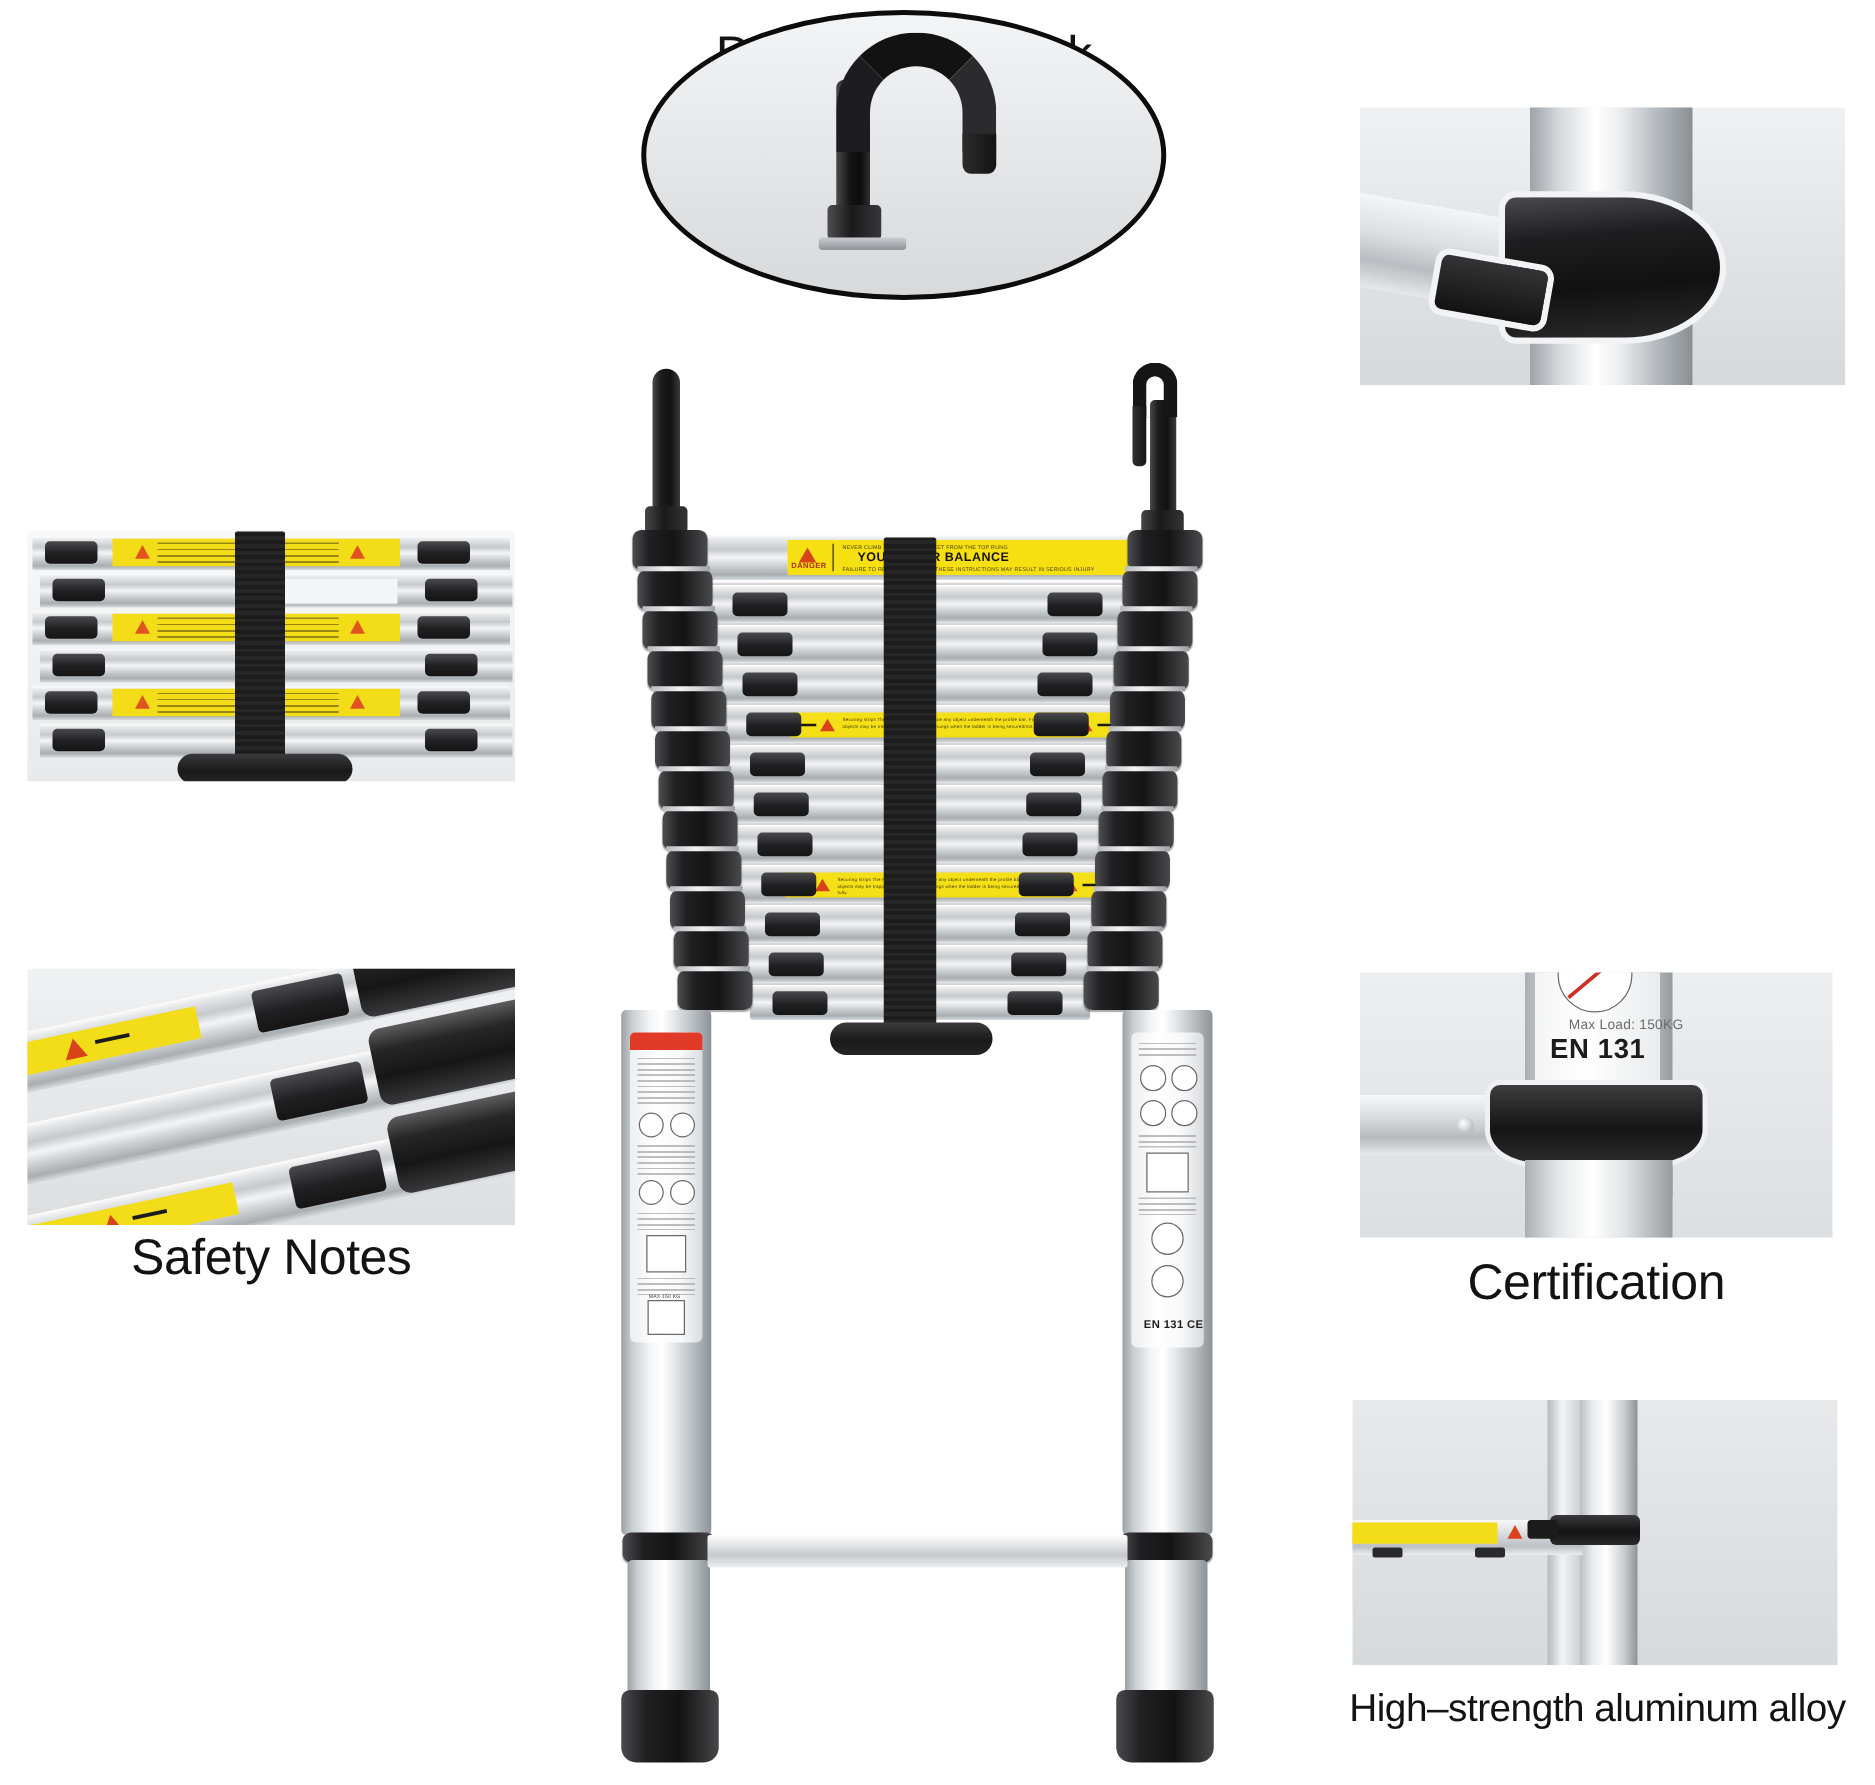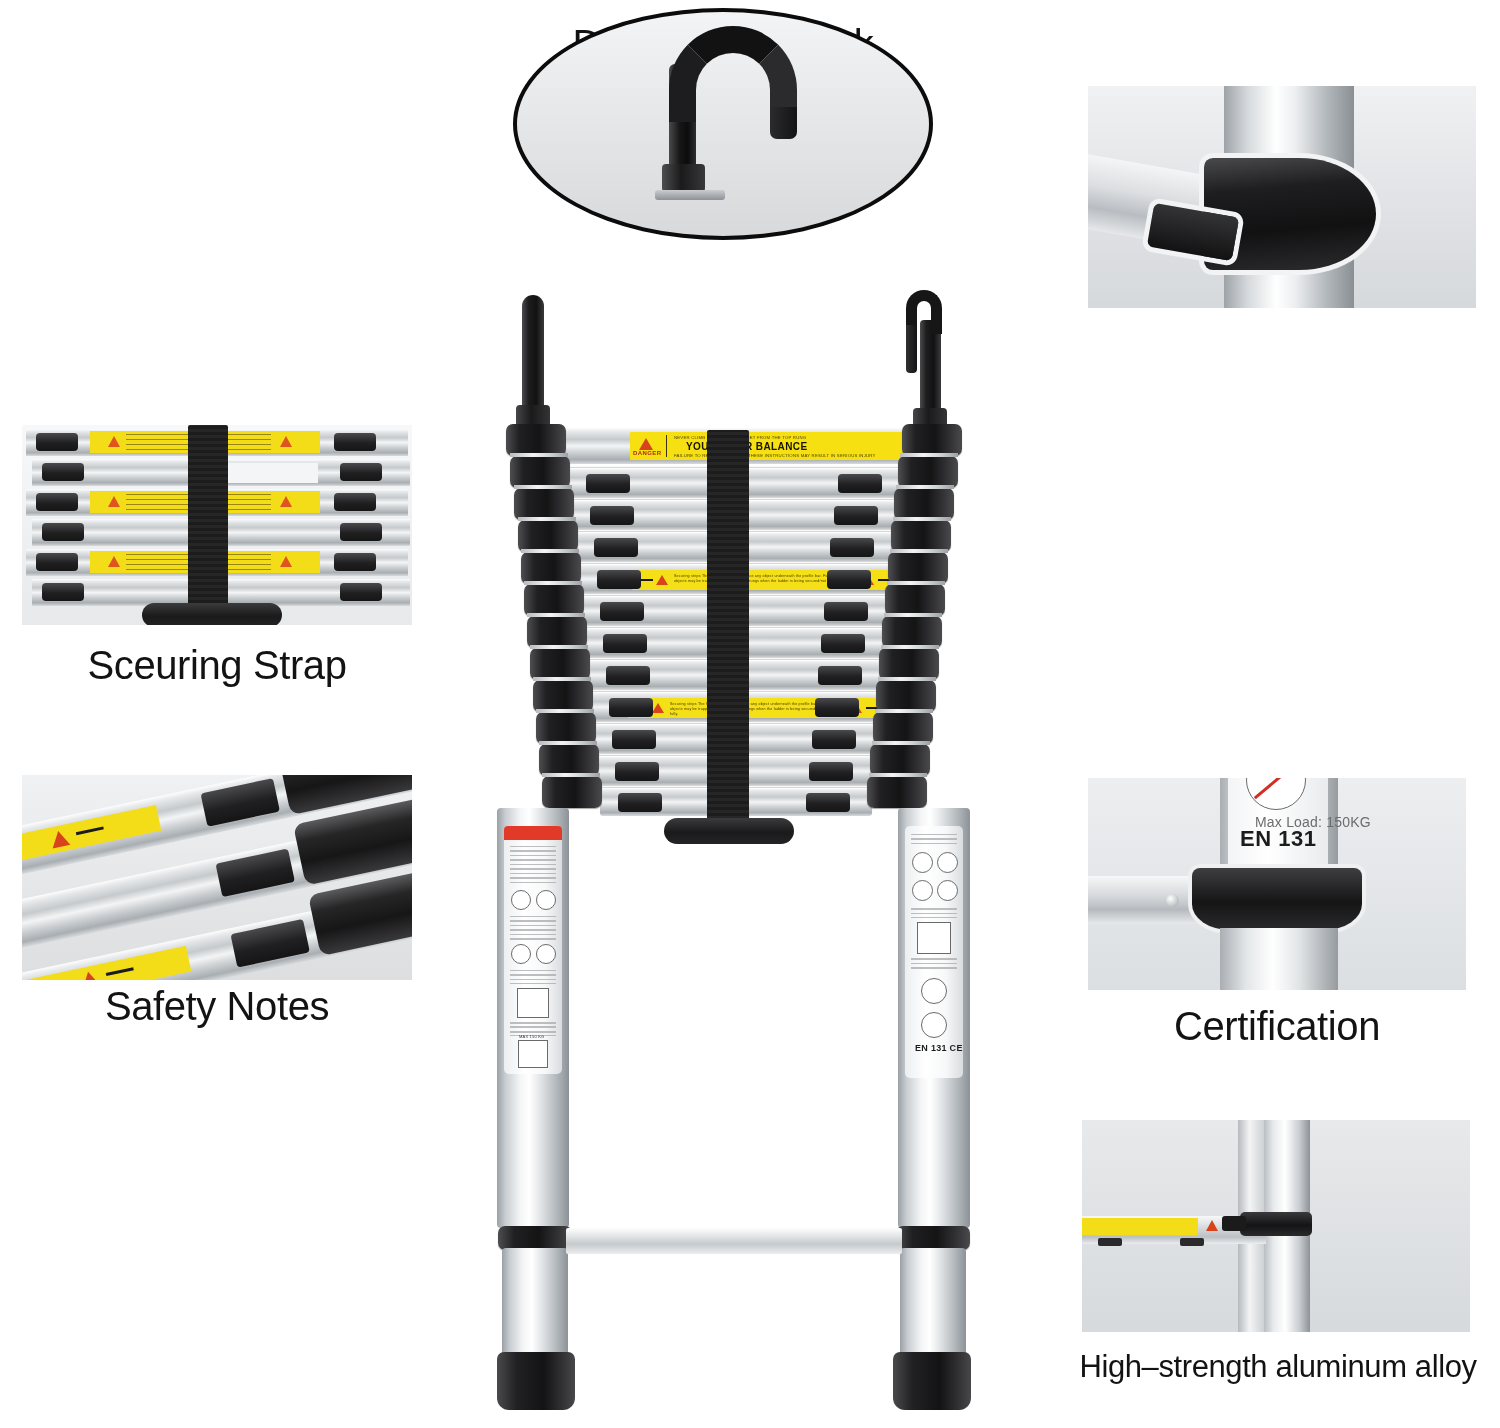--- a/index.html
+++ b/index.html
@@ -218,21 +218,20 @@
       <div class="abs rung-pad" style="left:312px;top:68px; width:42px;height:18px;"></div>
       <div class="abs rung-pad" style="left:318px;top:98px; width:42px;height:18px;"></div>
       <div class="abs rung-pad" style="left:312px;top:128px;width:42px;height:18px;"></div>
       <div class="abs rung-pad" style="left:318px;top:158px;width:42px;height:18px;"></div>
 
       <div class="abs strap" style="left:166px; top:0; width:40px; height:184px;"></div>
       <div class="abs strap-tab" style="left:120px; top:178px; width:140px; height:24px;"></div>
 
       <div class="abs" style="left:206px; top:38px; width:90px; height:20px; background:#f4f5f6;"></div>
     </div>
-    <div class="caption" style="width:390px; margin-top:18px;">Sceuring Strap</div>
   </div>
 
   <div class="panel" style="left:22px; top:775px; width:410px; height:290px;">
     <div class="photo" style="width:390px; height:205px;
                 background:linear-gradient(180deg,#f0f1f3,#dcdee0);">
       <div class="abs" style="left:-70px; top:-30px; width:540px; height:280px; transform:rotate(-12deg);">
         <div class="abs alum-h" style="left:0;  top:40px; width:540px; height:48px;"></div>
         <div class="abs alum-h" style="left:0;  top:112px;width:540px; height:48px;"></div>
         <div class="abs alum-h" style="left:0;  top:184px;width:540px; height:48px;"></div>
         <div class="abs" style="left:22px; top:48px; width:200px; height:26px; background:#f3dd18;"></div>
@@ -280,21 +279,21 @@
     <div class="photo" style="width:378px; height:212px;
                 background:linear-gradient(180deg,#eceef0,#dcdfe2);">
 
       <div class="abs" style="left:132px; top:-20px; width:118px; height:200px;
                   background:linear-gradient(90deg,#a9aeb3,#e3e6e8 22%,#ffffff 45%,#e0e3e5 68%,#969b9f 100%);"></div>
 
       <div class="abs" style="left:140px; top:-20px; width:100px; height:108px;
                   background:linear-gradient(90deg,#f3f4f5,#ffffff 40%,#e9ebed);"></div>
       <div class="abs pictogram" style="left:158px; top:-28px; width:60px; height:60px;"></div>
       <div class="abs" style="left:160px; top:0px; width:58px; height:3px; background:#cf2f24; transform:rotate(-40deg);"></div>
-      <div class="abs micro-text" style="left:152px; top:36px; font-size:14px; color:#6d6d6d;padding-left:15px;">Max Load: 150KG</div>
+      <div class="abs micro-text" style="left:152px; top:36px; font-size:11px; color:#6d6d6d;padding-left:15px;">Max Load: 150KG</div>
       <div class="abs" style="left:152px; top:48px; font-size:22px; font-weight:700; color:#1c1c1c; letter-spacing:.5px;">EN 131</div>
 
       <div class="abs" style="left:-12px; top:98px; width:170px; height:48px;
                   background:linear-gradient(180deg,#f6f7f8,#d3d6d9 45%,#b6babe 70%,#e7e9eb 100%);"></div>
       <div class="abs" style="left:78px; top:116px; width:13px; height:13px; border-radius:50%;
                   background:radial-gradient(circle at 35% 35%,#ffffff,#9da2a6);"></div>
 
       <div class="abs" style="left:104px; top:90px; width:170px; height:62px;
                   border-radius:8px 8px 38px 38px / 8px 8px 26px 26px;
                   background:linear-gradient(180deg,#3e3e40,#151516 55%,#2a2a2c);
@@ -484,21 +483,21 @@
       <div class="abs linetext" style="left:6px; top:8px; width:46px; height:12px;"></div>
       <div class="abs pictogram" style="left:7px;  top:26px; width:21px; height:21px;"></div>
       <div class="abs pictogram" style="left:32px; top:26px; width:21px; height:21px;"></div>
       <div class="abs pictogram" style="left:7px;  top:54px; width:21px; height:21px;"></div>
       <div class="abs pictogram" style="left:32px; top:54px; width:21px; height:21px;"></div>
       <div class="abs linetext" style="left:6px; top:82px; width:46px; height:10px;"></div>
       <div class="abs picbox" style="left:12px; top:96px; width:34px; height:32px;"></div>
       <div class="abs linetext" style="left:6px; top:132px; width:46px; height:14px;"></div>
       <div class="abs pictogram" style="left:16px; top:152px; width:26px; height:26px;"></div>
       <div class="abs pictogram" style="left:16px; top:186px; width:26px; height:26px;"></div>
-      <div class="abs" style="left:10px; top:217px; font-size:9px; font-weight:700; color:#1d1d1d; letter-spacing:.3px;">EN 131 CE</div>
+      <div class="abs" style="left:10px; top:228px; font-size:9px; font-weight:700; color:#1d1d1d; letter-spacing:.3px;">EN 131 CE</div>
     </div>
     <div class="abs collar" style="left:896px; top:1226px; width:74px; height:24px;"></div>
     <div class="abs tube alum-v" style="left:900px; top:1248px; width:66px; height:130px;"></div>
     <div class="abs foot" style="left:893px; top:1352px; width:78px; height:58px;"></div>
 
     <div class="abs" style="left:566px; top:1228px; width:336px; height:26px;
                 background:linear-gradient(180deg,#fdfdfd,#e4e6e8 30%,#c6cacd 62%,#edeef0 100%);
                 border-radius:2px;"></div>
   </div>
 

